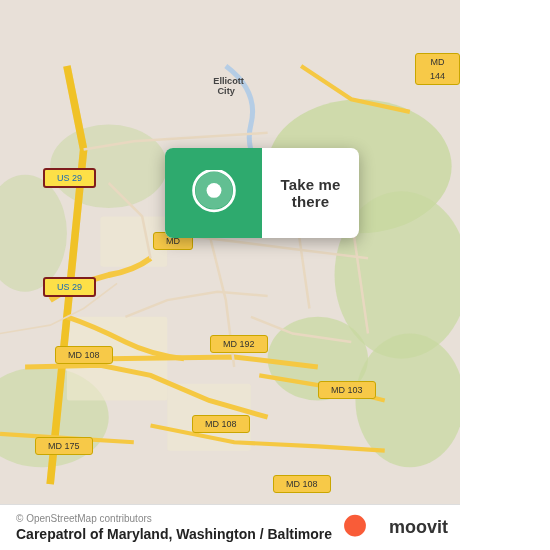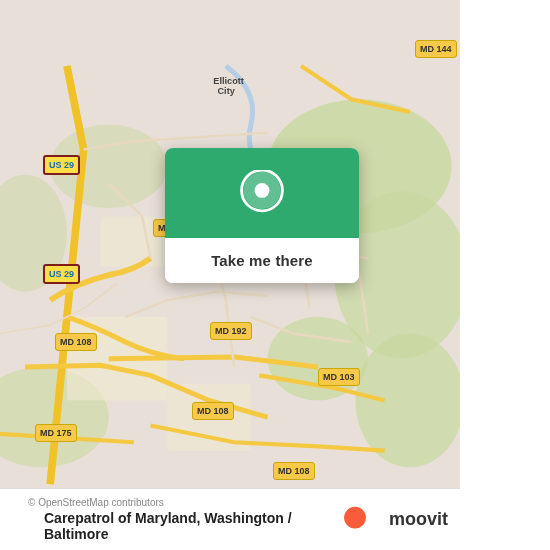--- a/index.html
+++ b/index.html
@@ -31,21 +31,21 @@
     
     #popup-card {
       position: absolute;
       top: 148px;
       left: 165px;
       width: 194px;
       background: white;
       border-radius: 8px;
       box-shadow: 0 4px 16px rgba(0,0,0,0.3);
       display: flex;
-      flex-direction: column;
+      flex-direction: row;
       align-items: center;
       overflow: hidden;
       z-index: 10;
     }
 
     #popup-green-area {
       background: #2eaa6e;
       width: 100%;
       display: flex;
       justify-content: center;
@@ -87,21 +87,21 @@
       z-index: 11;
     }
 
     
     #bottom-bar {
       position: absolute;
       bottom: 0;
       left: 0;
       width: 100%;
       background: white;
-      padding: 8px 12px 8px 28px;
+      padding: 8px 12px 8px 16px;
       display: flex;
       align-items: center;
       justify-content: space-between;
       border-top: 1px solid #ddd;
       z-index: 20;
     }
 
     #bottom-left {
       display: flex;
       flex-direction: column;
@@ -110,21 +110,20 @@
     #copyright-text {
       font-size: 10px;
       color: #888;
       margin-bottom: 2px;
     }
 
     #location-title {
       font-size: 14px;
       font-weight: 600;
       color: #222;
-      margin-left: 16px;
     }
 
     #moovit-logo {
       display: flex;
       align-items: center;
       gap: 20px;
     }
 
     #moovit-pin {
       width: 28px;
@@ -135,24 +134,25 @@
       font-size: 18px;
       font-weight: 700;
       color: #333;
     }
 
     
     .road-badge {
       position: absolute;
       border-radius: 3px;
       font-size: 9px;
-      font-weight: bold;
-      padding: 1px 4px;
+      font-weight: normal;
+      padding: 1px 12px;
       text-align: center;
       line-height: 14px;
+      margin-top: 13px;
     }
     .us-badge {
       background: #fde047;
       border: 2px solid #7f1d1d;
       color: #1a6bb5;
       text-align: right;
     }
     .md-badge {
       background: #f7c948;
       color: #333;

